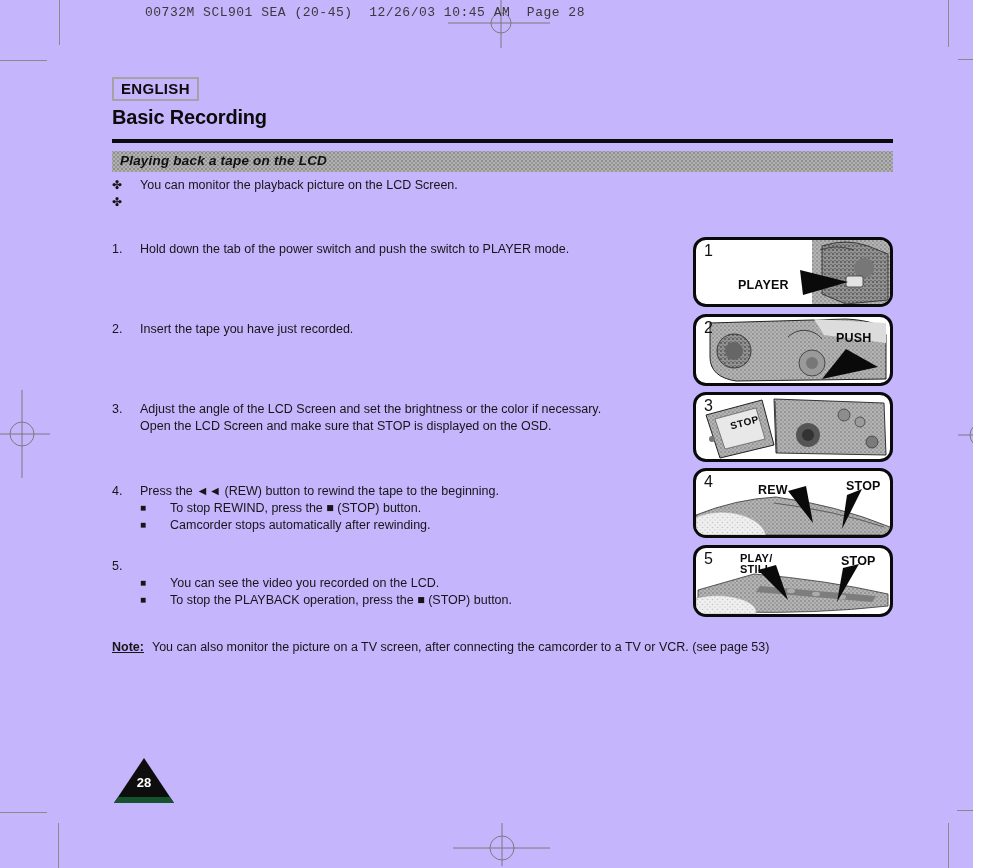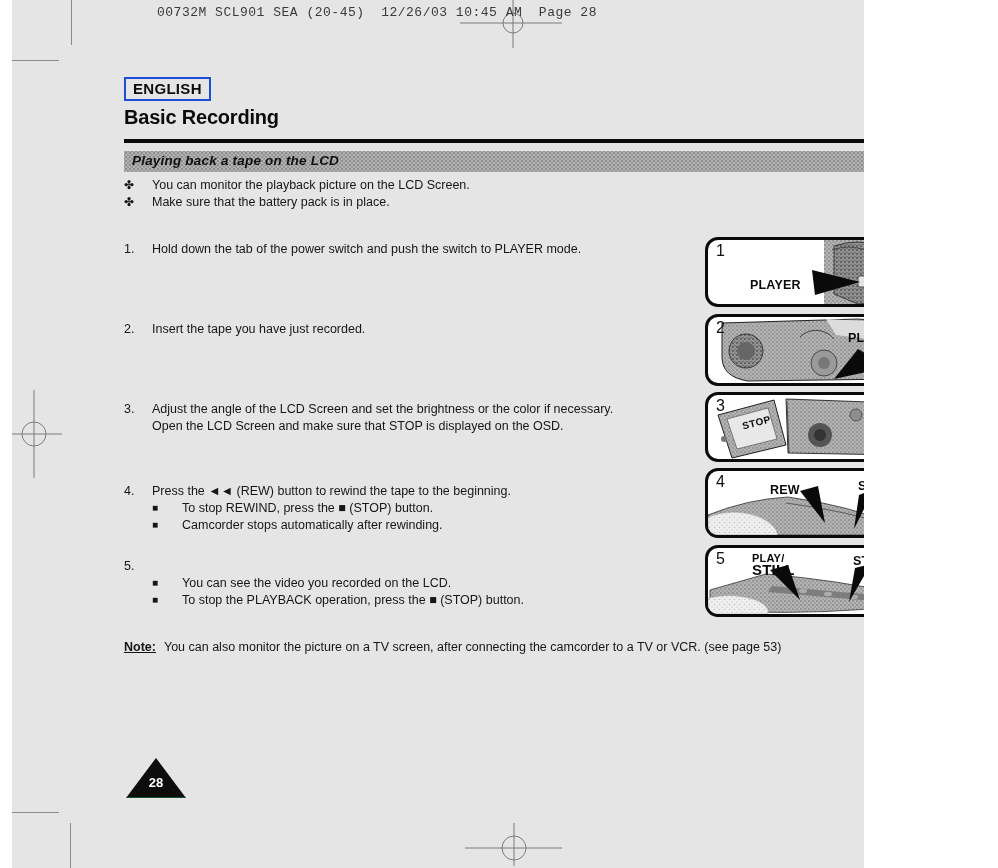--- a/index.html
+++ b/index.html
@@ -1,30 +1,30 @@
 <!DOCTYPE html>
 <html><head>
 <meta charset="utf-8">
 <style>
   html,body{margin:0;padding:0;}
   body{background:#ffffff;}
-  .page{position:relative;width:852px;height:868px;background:#e5e5e5;overflow:hidden;
-        font-family:"Liberation Sans",sans-serif;color:#161616;margin-left:12px;}
+  .page{position:relative;width:973px;height:868px;background:#c4b5fd;overflow:hidden;
+        font-family:"Liberation Sans",sans-serif;color:#161616;}
 
   
   .print-header{position:absolute;left:145px;top:5px;font-family:"Liberation Mono",monospace;
     font-size:13px;letter-spacing:.5px;color:#3a3a3a;white-space:pre;}
 
   
   .crop{position:absolute;background:#8a8a8a;}
   .regmark{position:absolute;}
   .regmark line,.regmark circle{stroke:#7b7b7b;stroke-width:1;fill:none;}
 
   
-  .lang-badge{position:absolute;left:112px;top:77px;border:2px solid #1d4ed8;
+  .lang-badge{position:absolute;left:112px;top:77px;border:2px solid #a3a3a3;
     padding:1px 7px 2px;font-size:15px;font-weight:bold;letter-spacing:.3px;color:#0c0c0c;}
   .page-title{position:absolute;left:112px;top:106px;font-size:20px;font-weight:bold;
     letter-spacing:-.2px;color:#0b0b0b;}
   .title-rule{position:absolute;left:112px;top:139px;width:781px;height:4px;background:#0b0b0b;}
   .banner{position:absolute;left:112px;top:151px;width:781px;height:21px;box-sizing:border-box;
     background-color:#b2b2b2;
     background-image:radial-gradient(#8d8d8d .9px,transparent 1px),radial-gradient(#989898 .9px,transparent 1px);
     background-size:4px 4px;background-position:0 0,2px 2px;}
   .banner span{display:block;padding:2px 0 12px 8px;font-size:13.5px;font-weight:bold;
     font-style:italic;color:#101010;letter-spacing:.2px;}
@@ -50,27 +50,27 @@
   .fig svg{position:absolute;left:0;top:0;}
   .fig-num{position:absolute;left:8px;top:2px;font-size:16px;font-weight:500;color:#111;z-index:3;}
   .fig-label{position:absolute;font-size:12.5px;font-weight:bold;color:#0a0a0a;z-index:3;
     letter-spacing:.2px;white-space:nowrap;}
   .lbl-player{left:42px;top:38px;}
   .lbl-push{left:140px;top:14px;}
   .lbl-lcdstop{left:34px;top:22px;font-size:10px;transform:rotate(-14deg);letter-spacing:.5px;}
   .lbl-rew{left:62px;top:12px;}
   .lbl-stop4{left:150px;top:8px;}
   .lbl-play{left:44px;top:5px;font-size:11px;line-height:11px;}
-  .lbl-still{left:44px;top:16px;font-size:15px;line-height:11px;}
+  .lbl-still{left:44px;top:16px;font-size:11px;line-height:11px;}
   .lbl-stop5{left:145px;top:6px;}
 
   
   .page-badge{position:absolute;left:114px;top:758px;width:60px;height:39px;
     background:#0d0d0d;clip-path:polygon(50% 0,100% 100%,0 100%);
-    border-bottom:1px solid #14532d;}
+    border-bottom:6px solid #14532d;}
   .page-badge span{display:block;text-align:center;padding-top:17px;color:#fff;
     font-size:13px;font-weight:bold;}
 </style>
 </head>
 <body>
 
 <div class="page">
 
   
   <svg width="0" height="0" aria-hidden="true">
@@ -137,21 +137,20 @@
   </div>
 
   
   <div class="intro">
     <div class="intro-row">
       <span class="intro-glyph">✤</span>
       <span>You can monitor the playback picture on the LCD Screen.</span>
     </div>
     <div class="intro-row">
       <span class="intro-glyph">✤</span>
-      <span>Make sure that the battery pack is in place.</span>
     </div>
   </div>
 
   
   <div class="step s1">
     <div class="step-head">
       <span class="step-num">1.</span>
       <span class="step-text">Hold down the tab of the power switch and push the switch to PLAYER mode.</span>
     </div>
   </div>
@@ -227,21 +226,21 @@
       <path d="M14,6 L150,2 Q188,4 190,18 L190,62 L40,64 Q14,60 14,40 Z" fill="url(#ht)" stroke="#222" stroke-width="1"></path>
       <polygon points="118,2 190,6 190,26 128,18" fill="#dcdcdc"></polygon>
       <circle cx="38" cy="34" r="17" fill="url(#htd)" stroke="#222" stroke-width=".8"></circle>
       <circle cx="38" cy="34" r="9" fill="#666"></circle>
       <circle cx="116" cy="46" r="13" fill="#9a9a9a" stroke="#333" stroke-width=".8"></circle>
       <circle cx="116" cy="46" r="6" fill="#777"></circle>
       <path d="M92,20 C102,10 118,12 126,22" stroke="#333" fill="none" stroke-width=".9"></path>
       <polygon points="150,32 182,50 126,62" fill="#0a0a0a"></polygon>
     </svg>
     <span class="fig-num">2</span>
-    <span class="fig-label lbl-push">PLAY</span>
+    <span class="fig-label lbl-push">PUSH</span>
   </div>
 
   
   <div class="fig f3">
     <svg width="194" height="64" viewBox="0 0 194 64">
       <path d="M78,4 L188,8 L190,60 L80,58 Z" fill="url(#ht)" stroke="#222" stroke-width=".9"></path>
       <circle cx="112" cy="40" r="12" fill="#555"></circle>
       <circle cx="112" cy="40" r="6" fill="#333"></circle>
       <circle cx="148" cy="20" r="6" fill="#8d8d8d" stroke="#333" stroke-width=".7"></circle>
       <circle cx="164" cy="27" r="5" fill="#9b9b9b" stroke="#333" stroke-width=".7"></circle>

